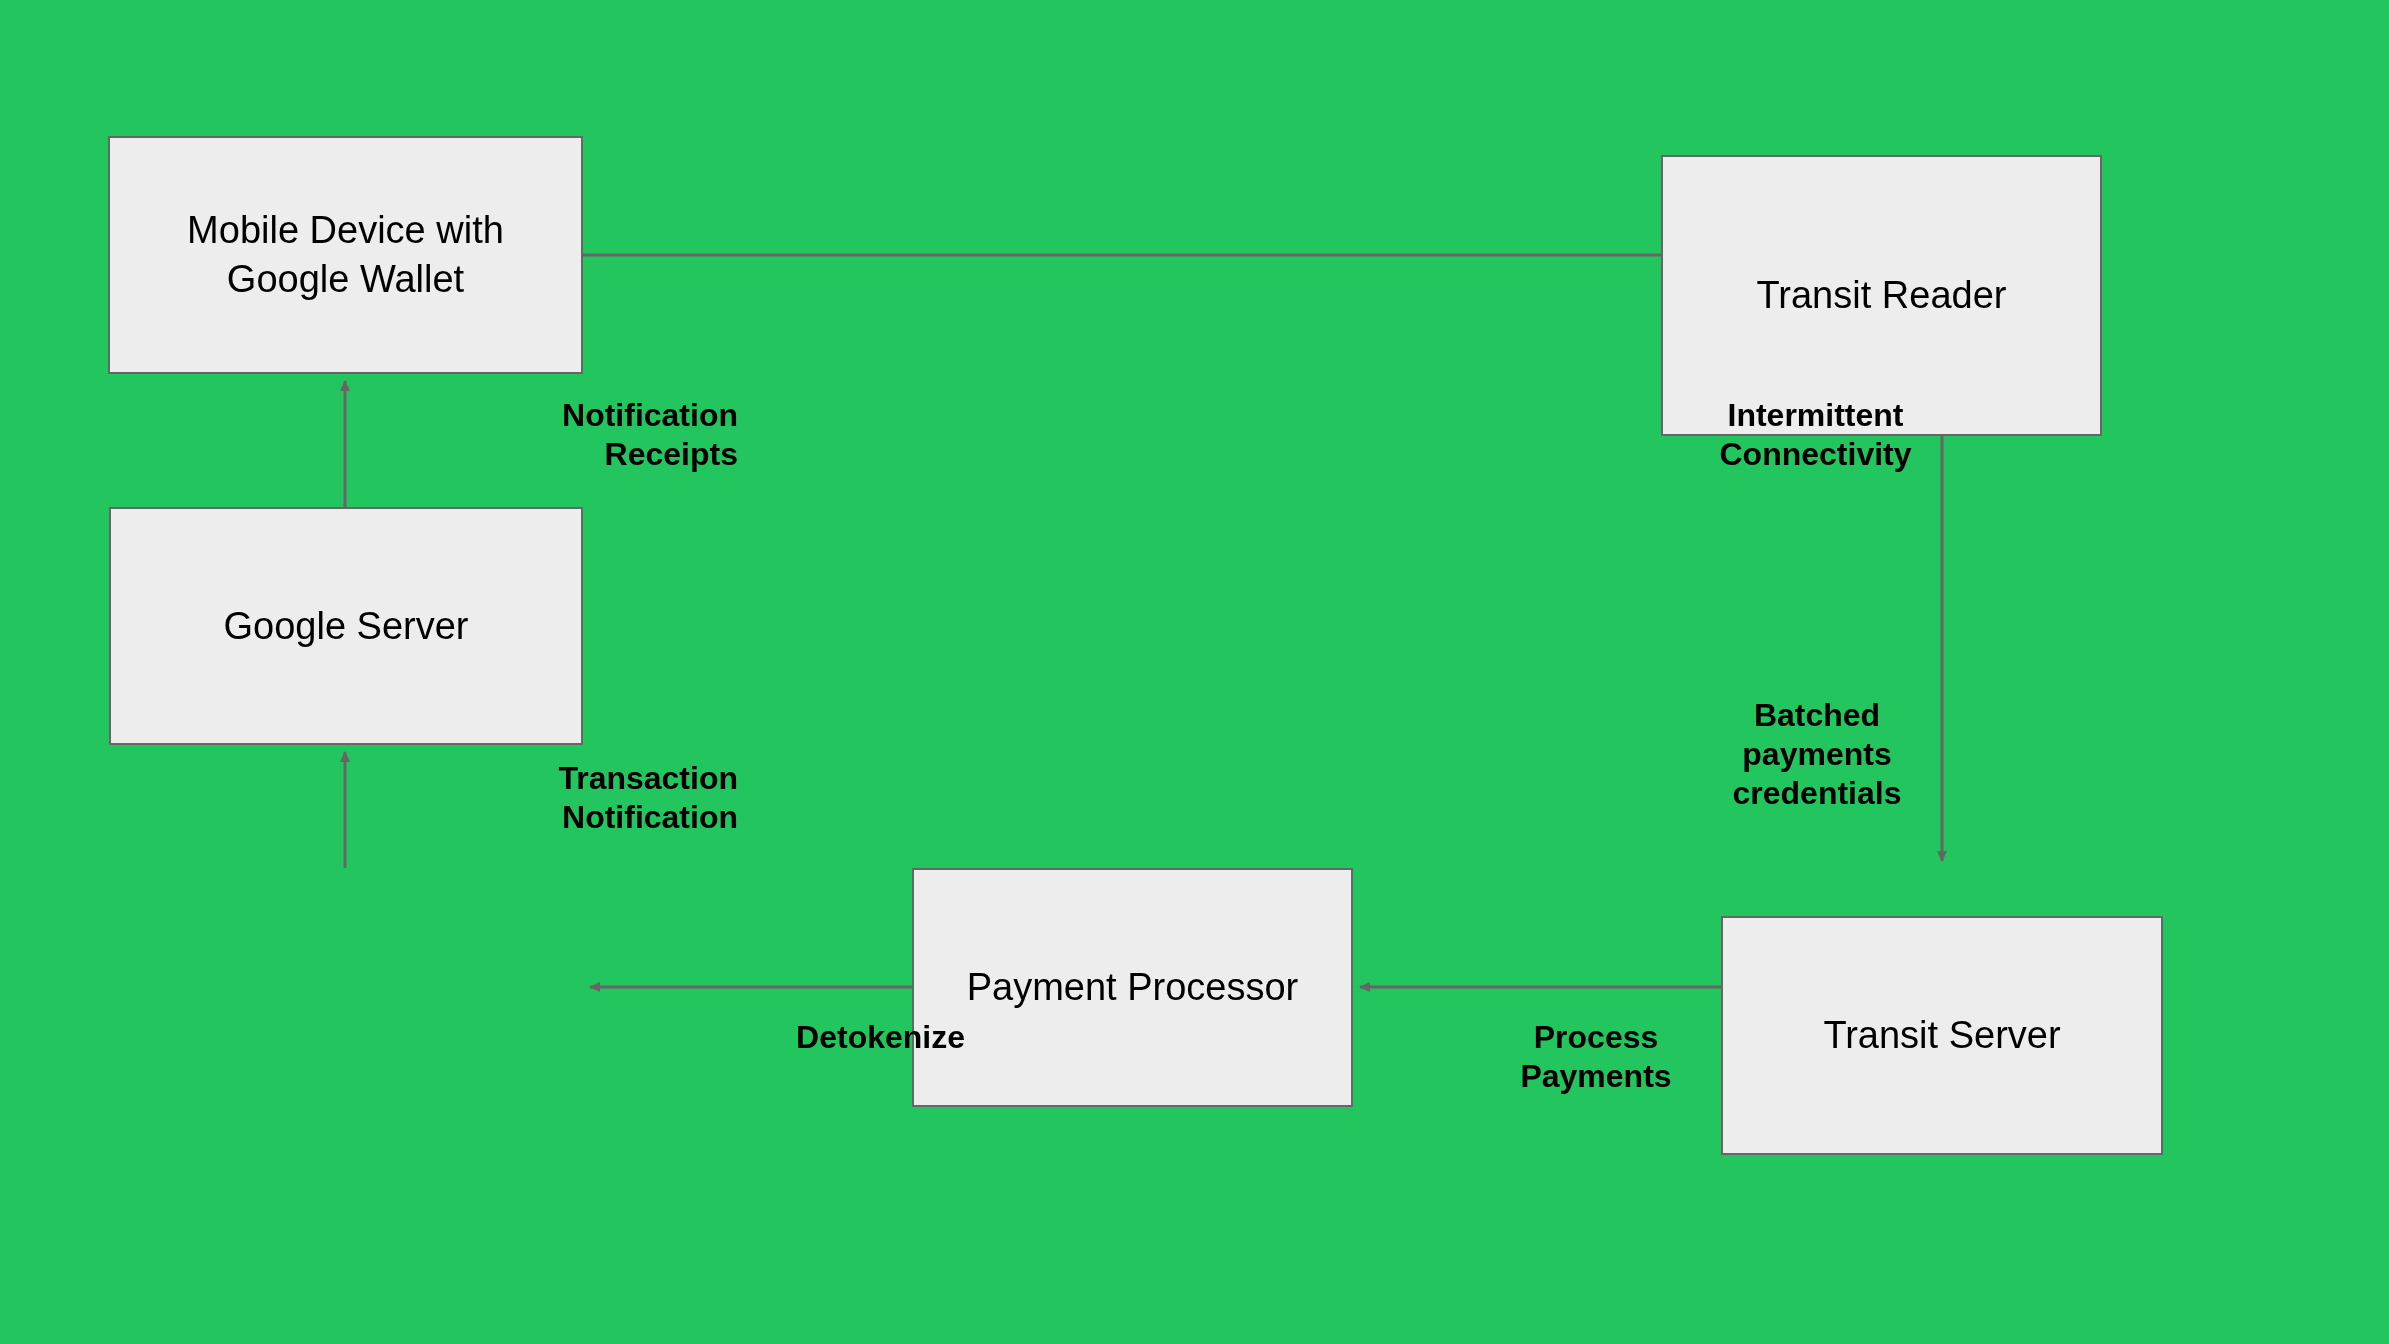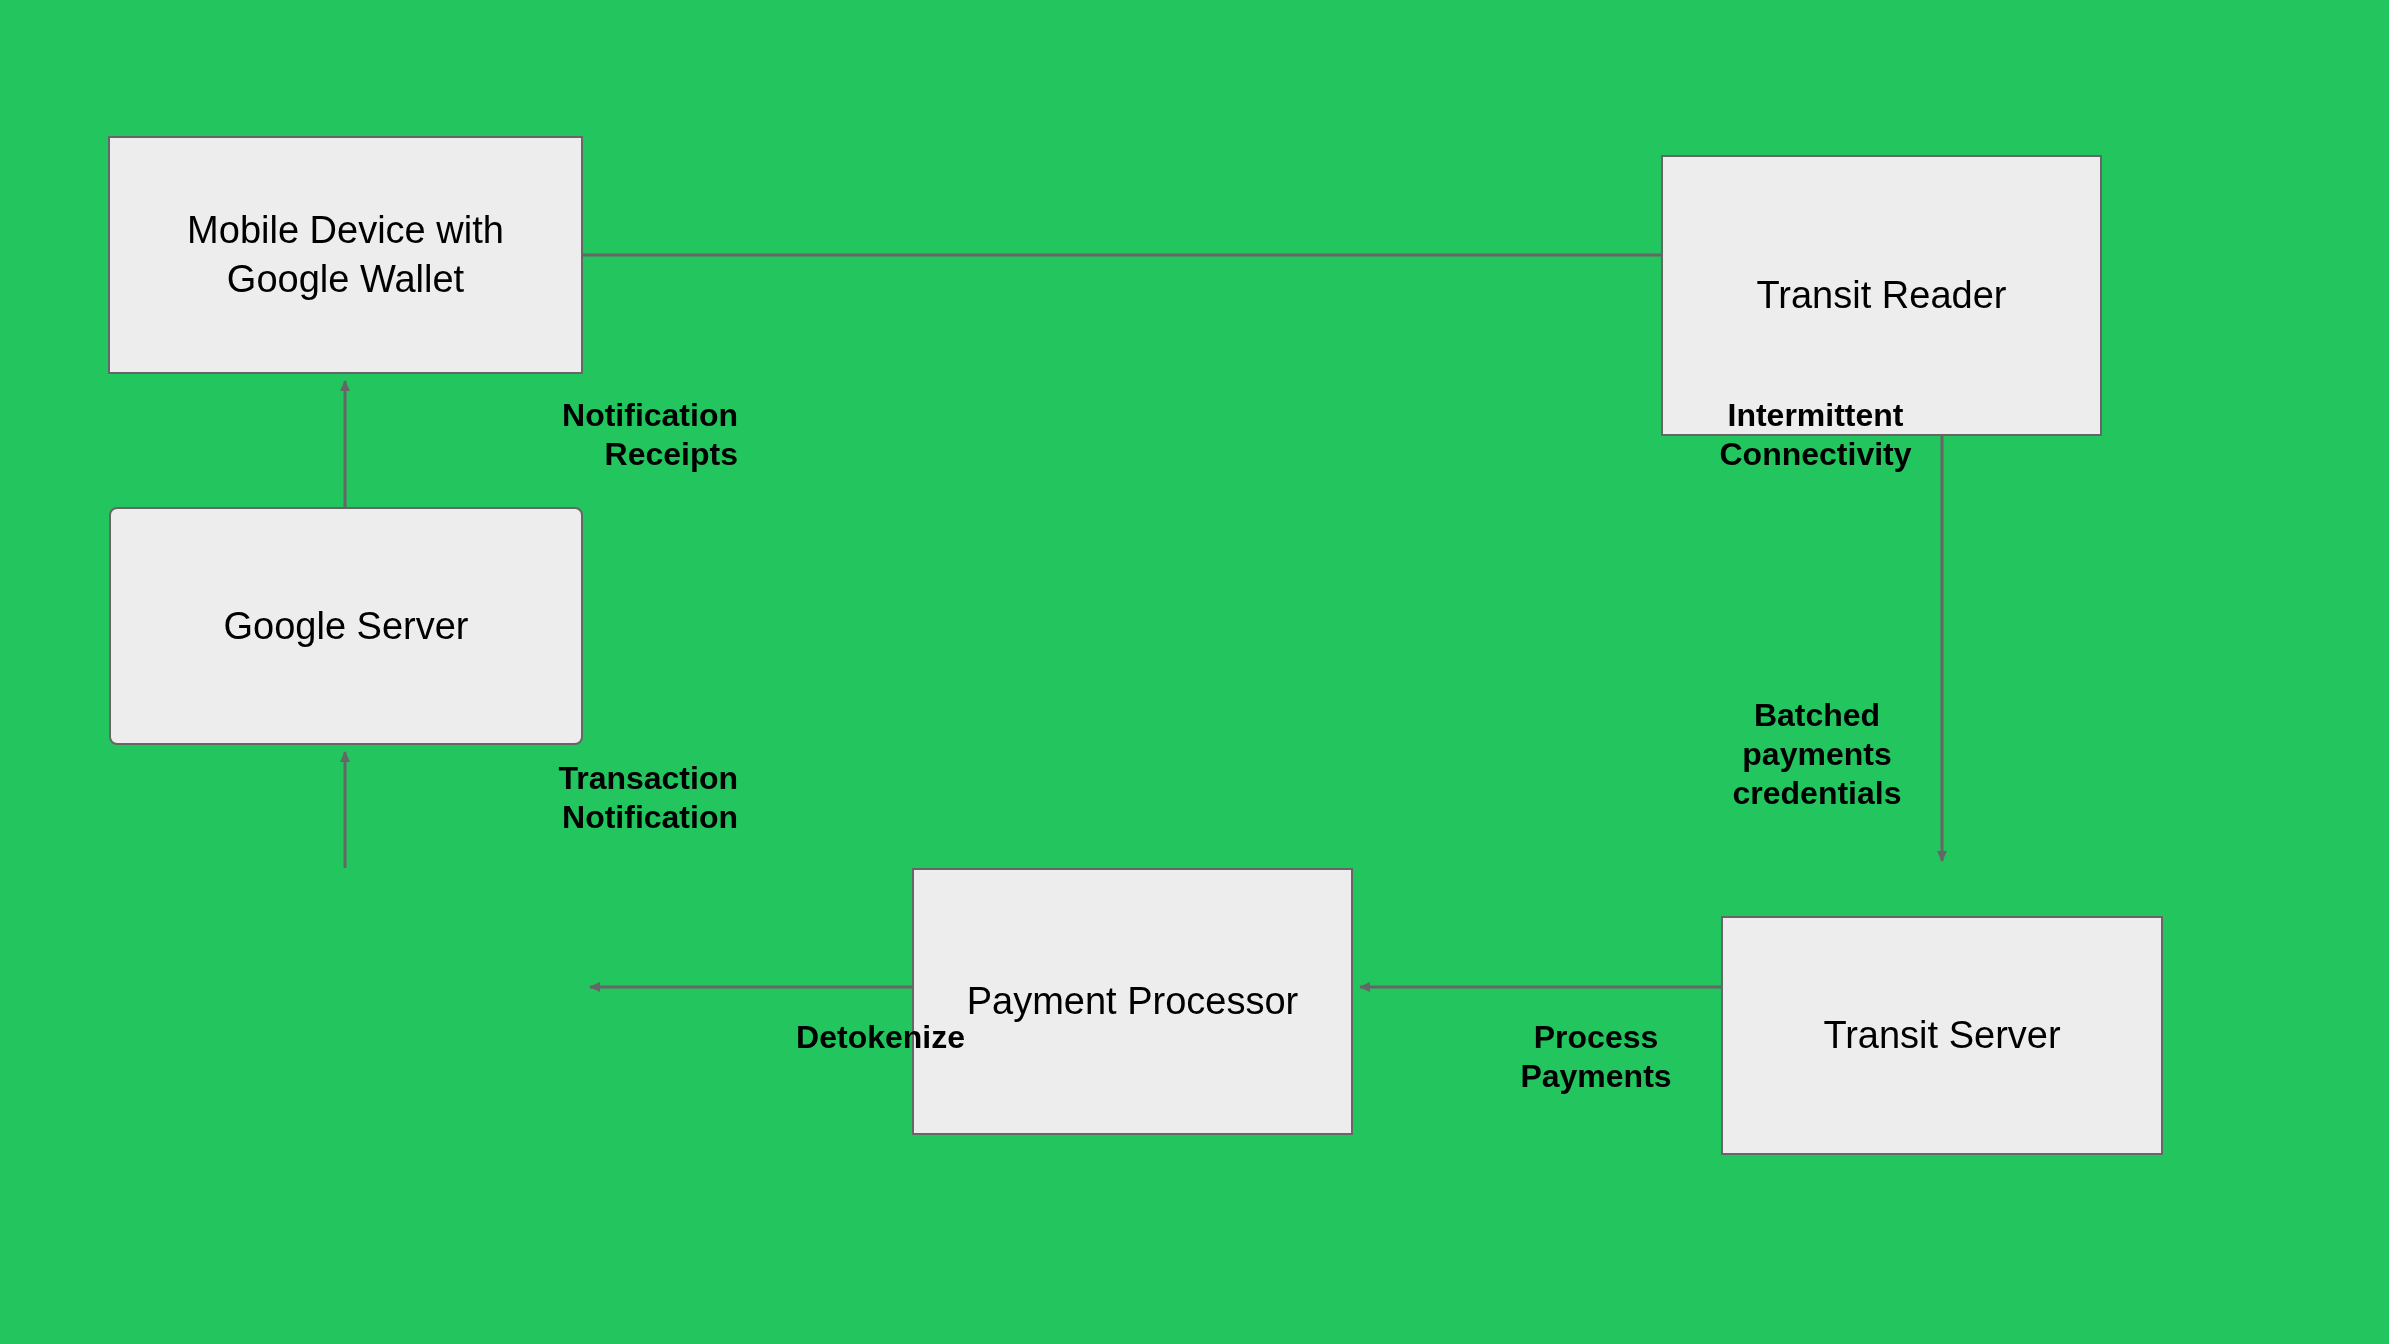--- a/index.html
+++ b/index.html
@@ -92,26 +92,26 @@
   </svg>
 
   <div class="node" style="left:108px; top:136px; width:475px; height:238px;">
     <span>Mobile Device with<br>Google Wallet</span>
   </div>
 
   <div class="node" style="left:1661px; top:136px; width:441px; height:281px;margin-top:19px;">
     <span>Transit Reader</span>
   </div>
 
-  <div class="node" style="left:109px; top:507px; width:474px; height:238px;border-radius:8px;">
+  <div class="node" style="left:109px; top:507px; width:474px; height:238px;">
     <span>Google Server</span>
   </div>
 
 
-  <div class="node" style="left:912px; top:868px; width:441px; height:267px;">
+  <div class="node" style="left:912px; top:868px; width:441px; height:239px;">
     <span>Payment Processor</span>
   </div>
 
   <div class="node" style="left:1721px; top:868px; width:442px; height:239px;margin-top:48px;">
     <span>Transit Server</span>
   </div>
 
 
   <div class="edge-label center" style="left:1697px; top:396px; width:237px;">Intermittent
 Connectivity</div>

